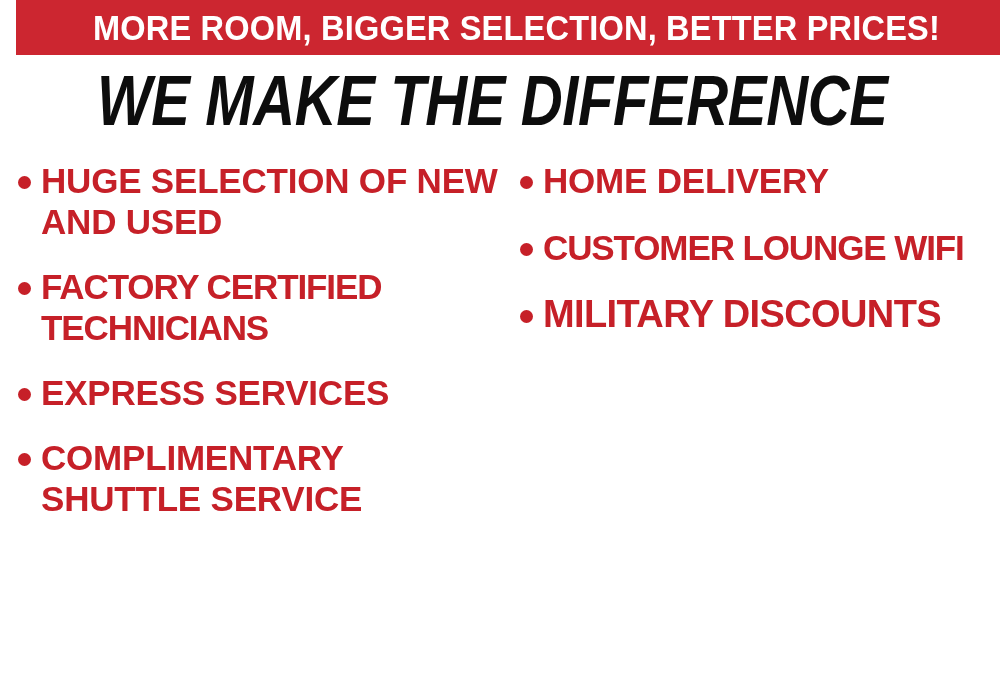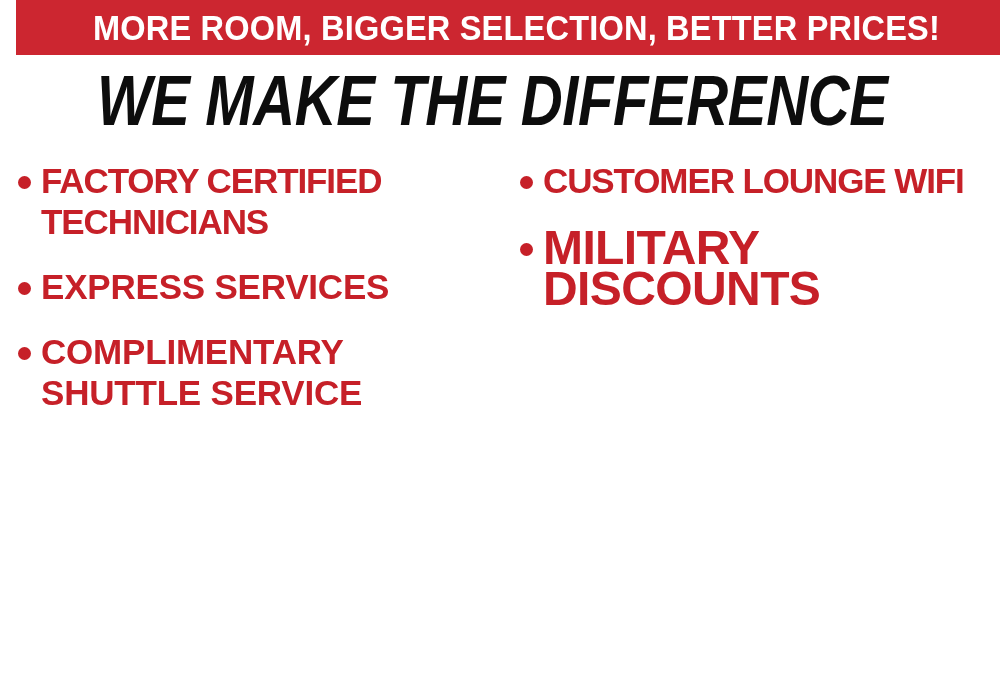--- a/index.html
+++ b/index.html
@@ -100,39 +100,43 @@
     line-height: 41px;
     letter-spacing: -0.2px;
     color: #c62028;
     text-transform: uppercase;
   }
   
   .bullet-label.tight {
     letter-spacing: -1.1px;
   }
   .bullet-label.wide {
-    font-size: 48px;
+    font-size: 38px;
     letter-spacing: -0.6px;
   }
 </style>
 </head>
 <body>
 
 <div id="poster">
 
   <div id="banner">
     <span id="banner-text">MORE ROOM, BIGGER SELECTION, BETTER PRICES!</span>
   </div>
 
   <div id="headline">
     <span id="headline-text">WE MAKE THE DIFFERENCE</span>
   </div>
 
   <div id="column-left" class="column">
 
+    <div class="bullet-item">
+      <span class="bullet-dot"></span>
+      <span class="bullet-label">HUGE SELECTION OF NEW AND USED</span>
+    </div>
 
     <div class="bullet-item">
       <span class="bullet-dot"></span>
       <span class="bullet-label tight">FACTORY CERTIFIED TECHNICIANS</span>
     </div>
 
     <div class="bullet-item">
       <span class="bullet-dot"></span>
       <span class="bullet-label">EXPRESS SERVICES</span>
     </div>
@@ -141,20 +145,24 @@
     <div class="bullet-item">
       <span class="bullet-dot"></span>
       <span class="bullet-label">COMPLIMENTARY SHUTTLE SERVICE</span>
     </div>
 
   </div>
 
   <div id="column-right" class="column">
 
 
+    <div class="bullet-item">
+      <span class="bullet-dot"></span>
+      <span class="bullet-label">HOME DELIVERY</span>
+    </div>
 
     <div class="bullet-item">
       <span class="bullet-dot"></span>
       <span class="bullet-label tight">CUSTOMER LOUNGE WIFI</span>
     </div>
 
     <div class="bullet-item">
       <span class="bullet-dot"></span>
       <span class="bullet-label wide">MILITARY DISCOUNTS</span>
     </div>

